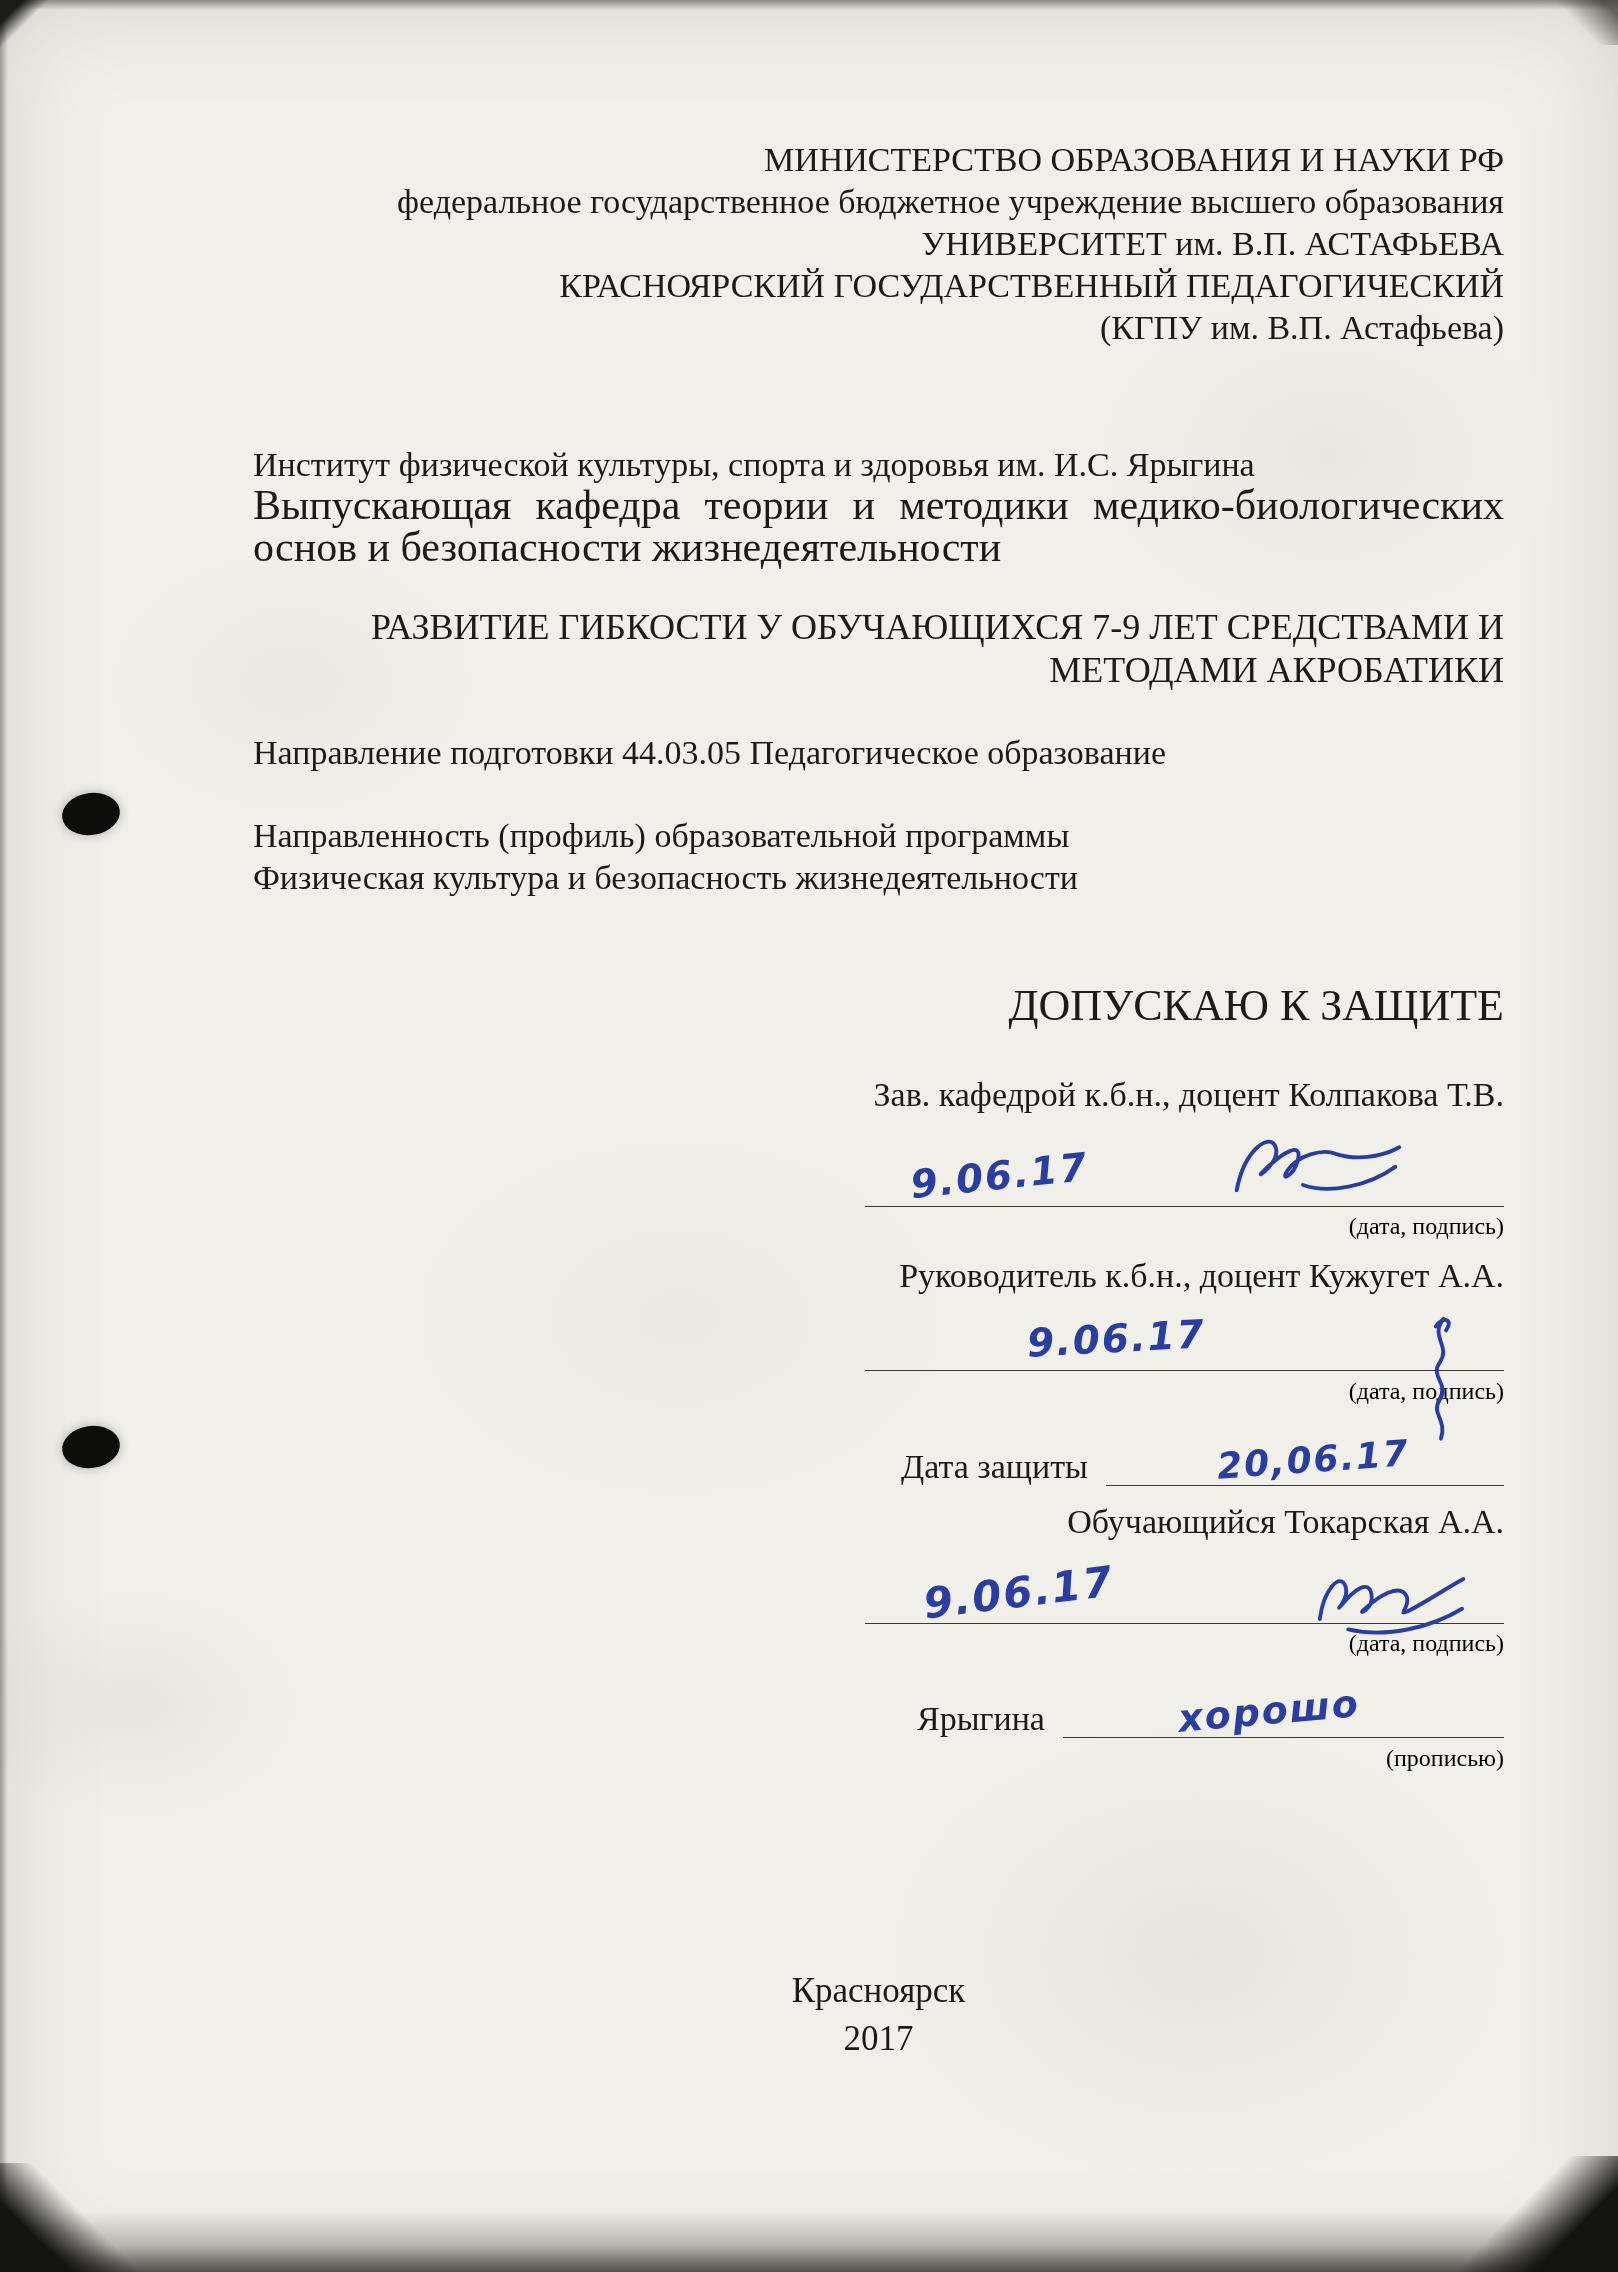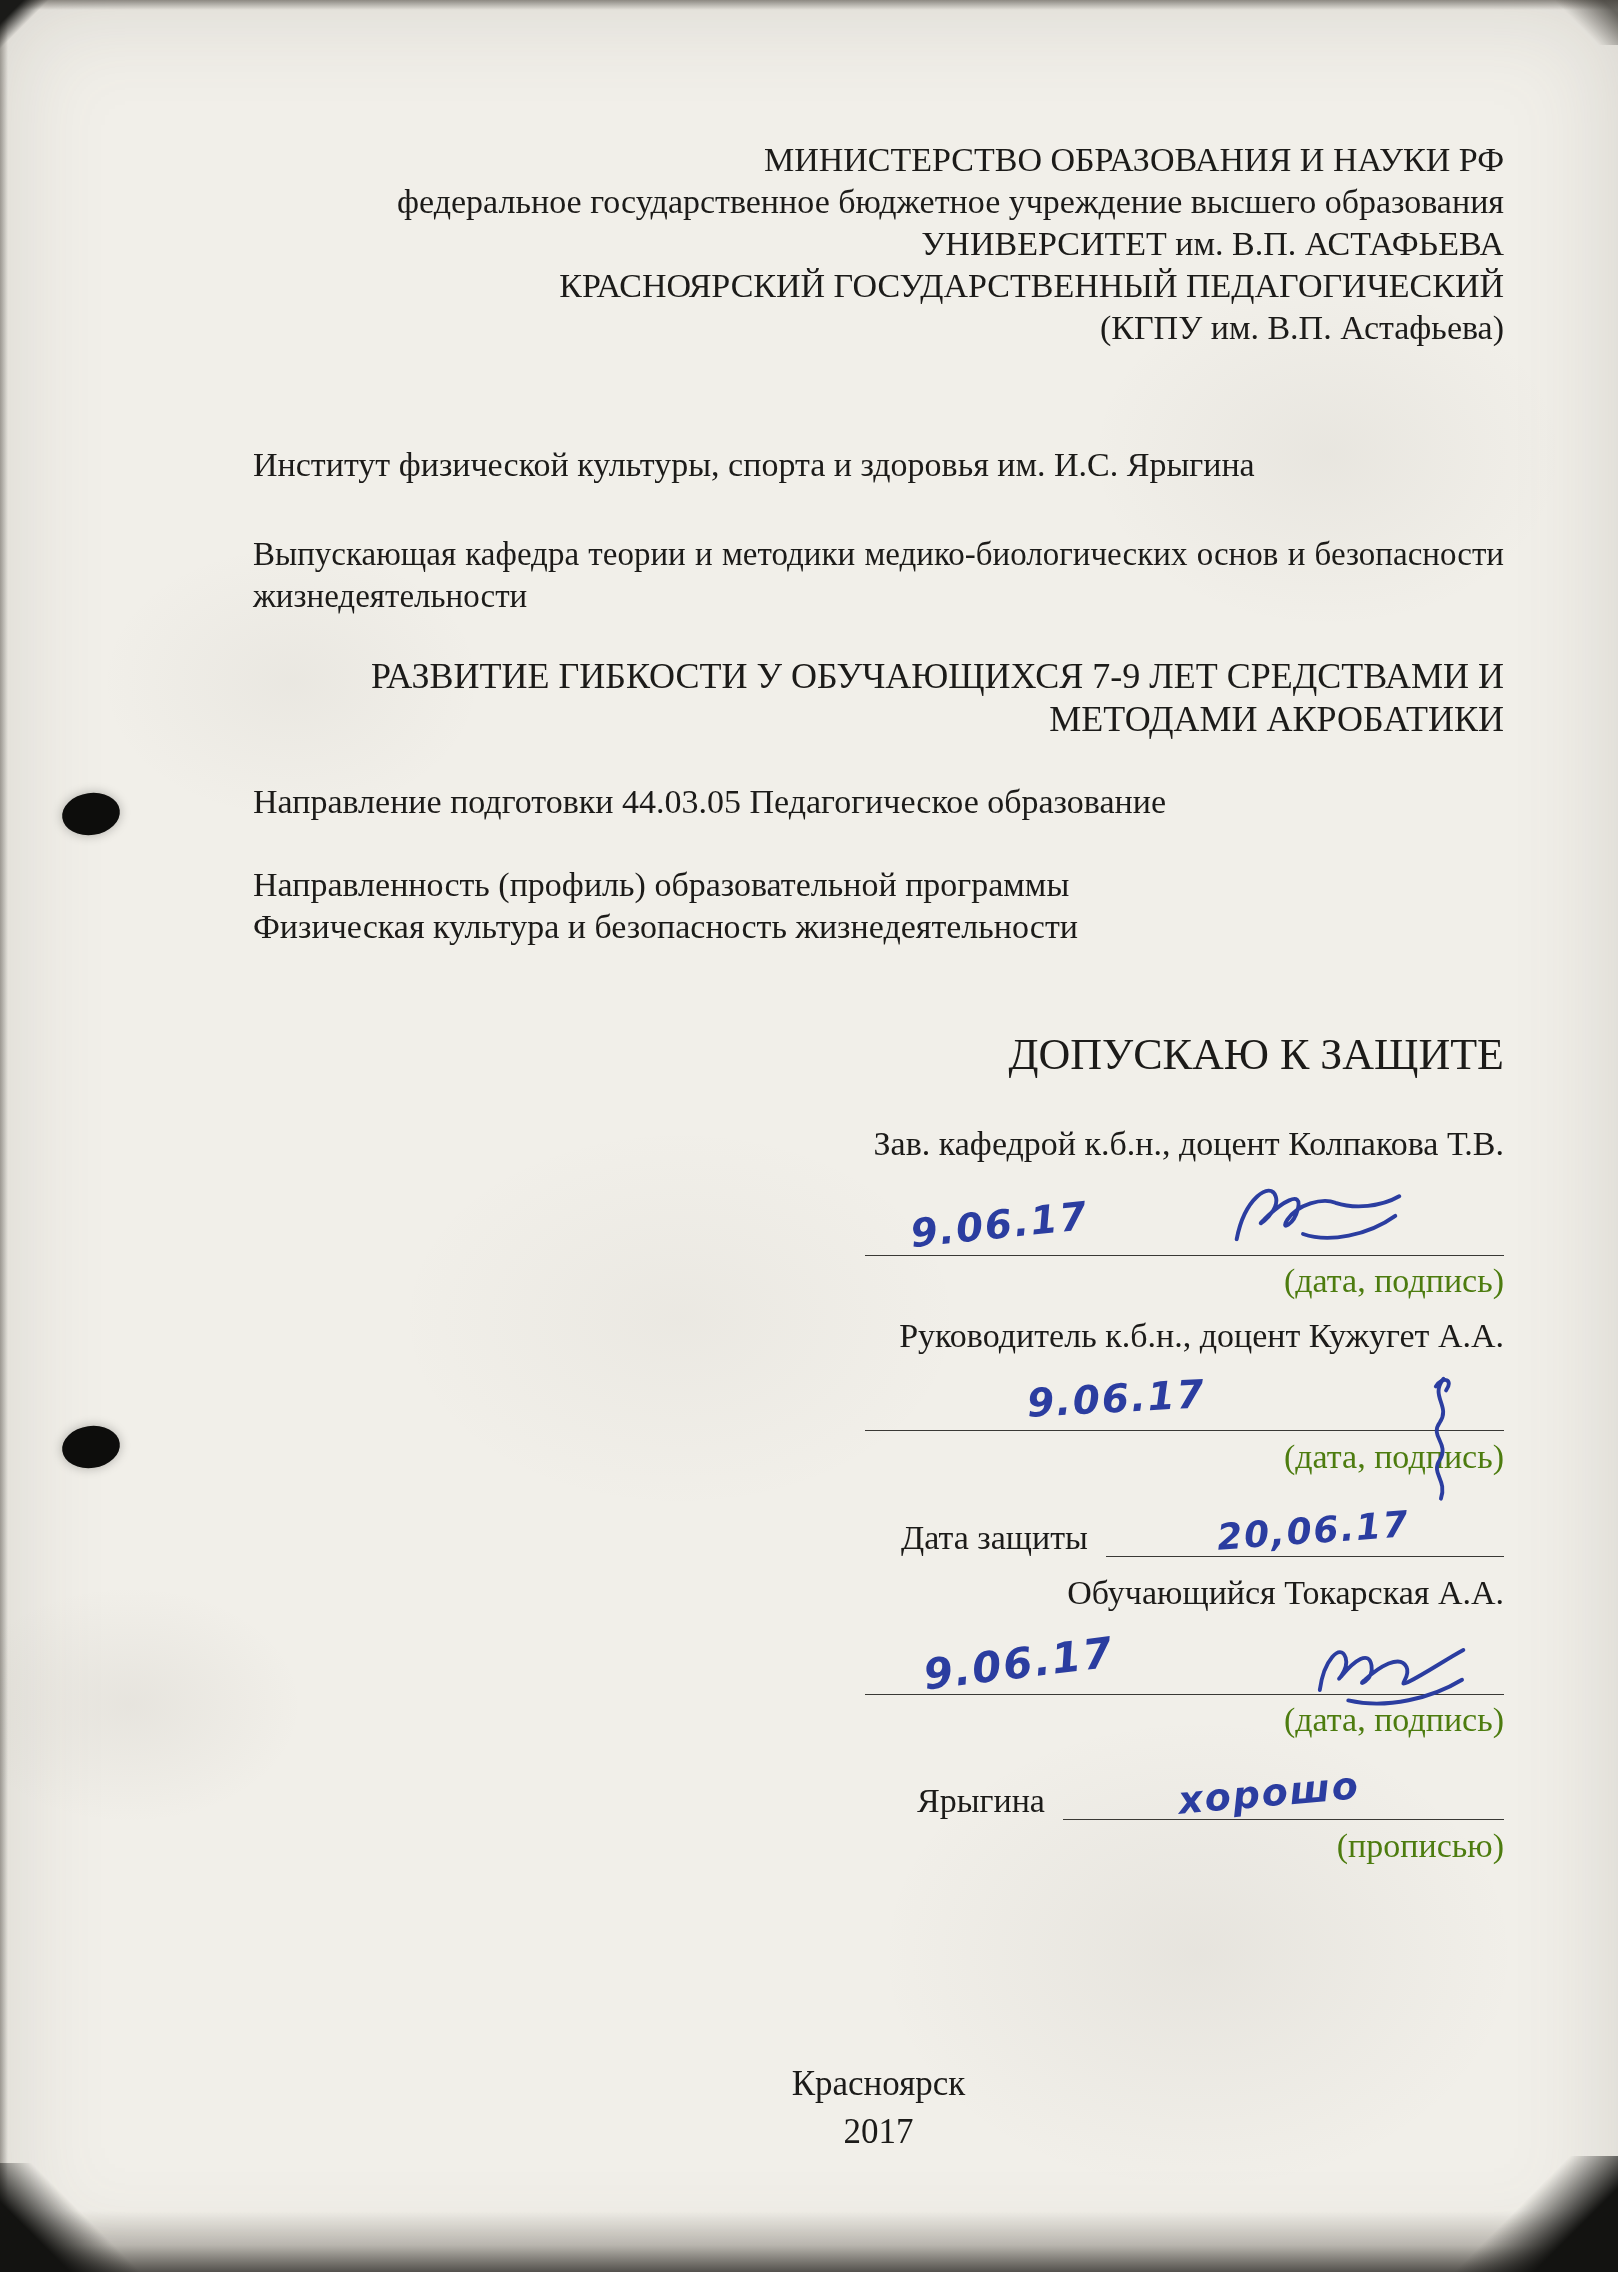--- a/index.html
+++ b/index.html
@@ -26,39 +26,39 @@
       radial-gradient(246px 169px at 8% 75%, rgba(110,102,92,.08), transparent 70%);
   }
   .content {
     position: relative;
     padding: 139px 115px 0 253px;
     z-index: 2;
   }
   .center { text-align: right; }
   .doc-header { font-size: 34px; line-height: 42px; }
   .institute { margin-top: 97px; font-size: 34px; }
-  .department { margin-top: 49px; font-size: 33px; line-height: 42px; text-align: justify; }
+  .department { font-size: 42px; line-height: 42px; text-align: justify; }
   .author { margin-top: 136px; font-size: 34px; }
   .thesis-title { margin-top: 38px; font-size: 36px; line-height: 43px; }
   .direction { margin-top: 42px; font-size: 34px; }
   .profile { margin-top: 43px; font-size: 34px; line-height: 42px; }
 
   .approval { margin-top: 81px; width: 707px; margin-left: auto; font-size: 34px; }
   .approval-line { text-align: right; }
   .admit { font-size: 44px; }
   .head-line { margin-top: 45px; }
   .sig-row {
     position: relative;
     height: 88px;
     width: 639px;
     margin-left: auto;
     margin-top: 3.9px;
     border-bottom: 1.9px solid #3a3935;
   }
-  .caption { text-align: right; font-size: 34px; margin-top: 6.5px; color: #4d7c0f; }
+  .caption { text-align: right; font-size: 24px; margin-top: 6.5px; color: #000000; }
   .person-line { margin-top: 17px; }
   .flex-row { display: flex; align-items: flex-end; margin-top: 33px; justify-content: flex-end; }
   .flex-row .row-label { white-space: nowrap; padding-right: 18px; }
   .line-fill { flex: 1; position: relative; height: 47px; border-bottom: 1.9px solid #3a3935; }
   .grade-row { width: 587px; margin-left: auto; }
 
   .hand {
     font-family: "DejaVu Sans", sans-serif;
     font-style: italic;
     font-weight: 600;

